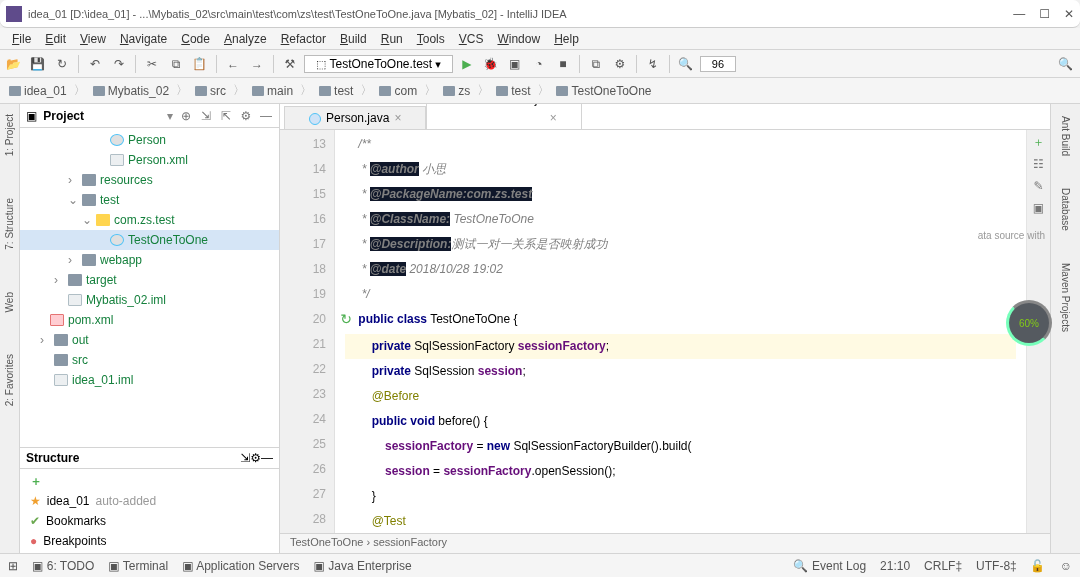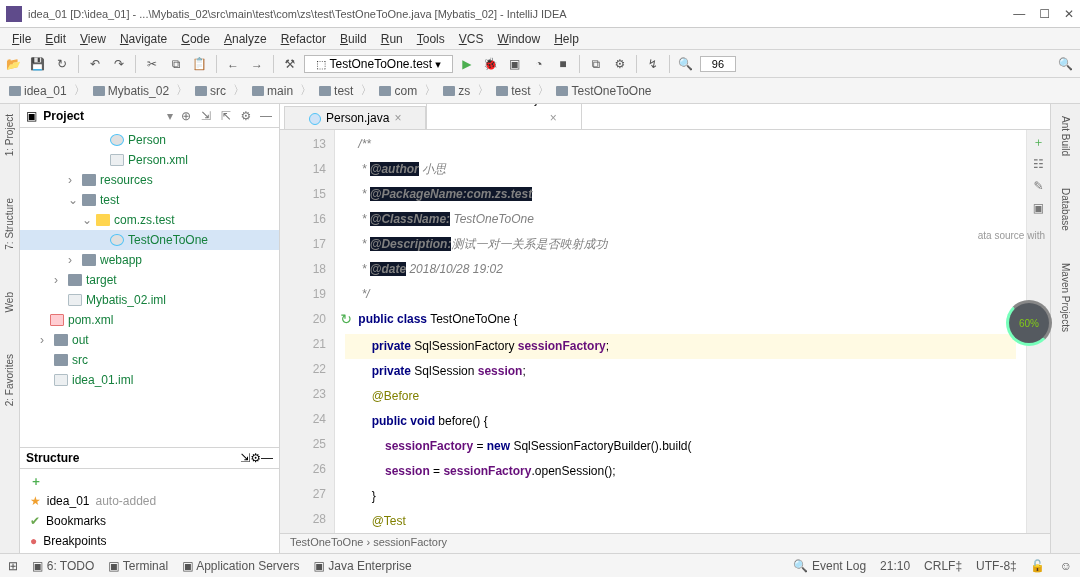--- a/index.html
+++ b/index.html
@@ -1,17 +1,17 @@
 <!DOCTYPE html>
 <html><head>
 <meta charset="utf-8">
 <style>
 * { margin: 0; padding: 0; box-sizing: border-box; font-family: "Segoe UI", Tahoma, sans-serif; font-size: 12px; }
 body { width: 1080px; height: 577px; background: #f0f0f0; overflow: hidden; display: flex; flex-direction: column; }
-.titlebar { height: 28px; background: #fff; display: flex; align-items: center; padding: 0 6px; border-bottom: 1px solid #ccc; }
+.titlebar { height: 28px; background: #fff; display: flex; align-items: center; padding: 0 6px; border-bottom: 1px solid #ccc; border-radius: 7px; }
 .titlebar .logo { width: 16px; height: 16px; background: #5f4b8b; margin-right: 6px; }
 .titlebar .title { flex: 1; color: #555; font-size: 11px; }
 .titlebar .winbtns { display: flex; gap: 14px; color: #555; }
 .menubar { height: 22px; background: #f5f5f5; border-bottom: 1px solid #d4d4d4; display: flex; align-items: center; padding: 0 6px; gap: 2px; }
 .menubar span { padding: 2px 6px; color: #333; cursor: pointer; }
 .menubar span u { text-decoration: underline; }
 .toolbar { height: 28px; background: #f5f5f5; border-bottom: 1px solid #d4d4d4; display: flex; align-items: center; padding: 0 4px; gap: 4px; }
 .tb-btn { width: 20px; height: 20px; display: flex; align-items: center; justify-content: center; color: #555; cursor: pointer; }
 .tb-sep { width: 1px; height: 18px; background: #ccc; margin: 0 2px; }
 .tb-select { border: 1px solid #bbb; padding: 1px 11px; font-size: 11px; background: #fff; }

